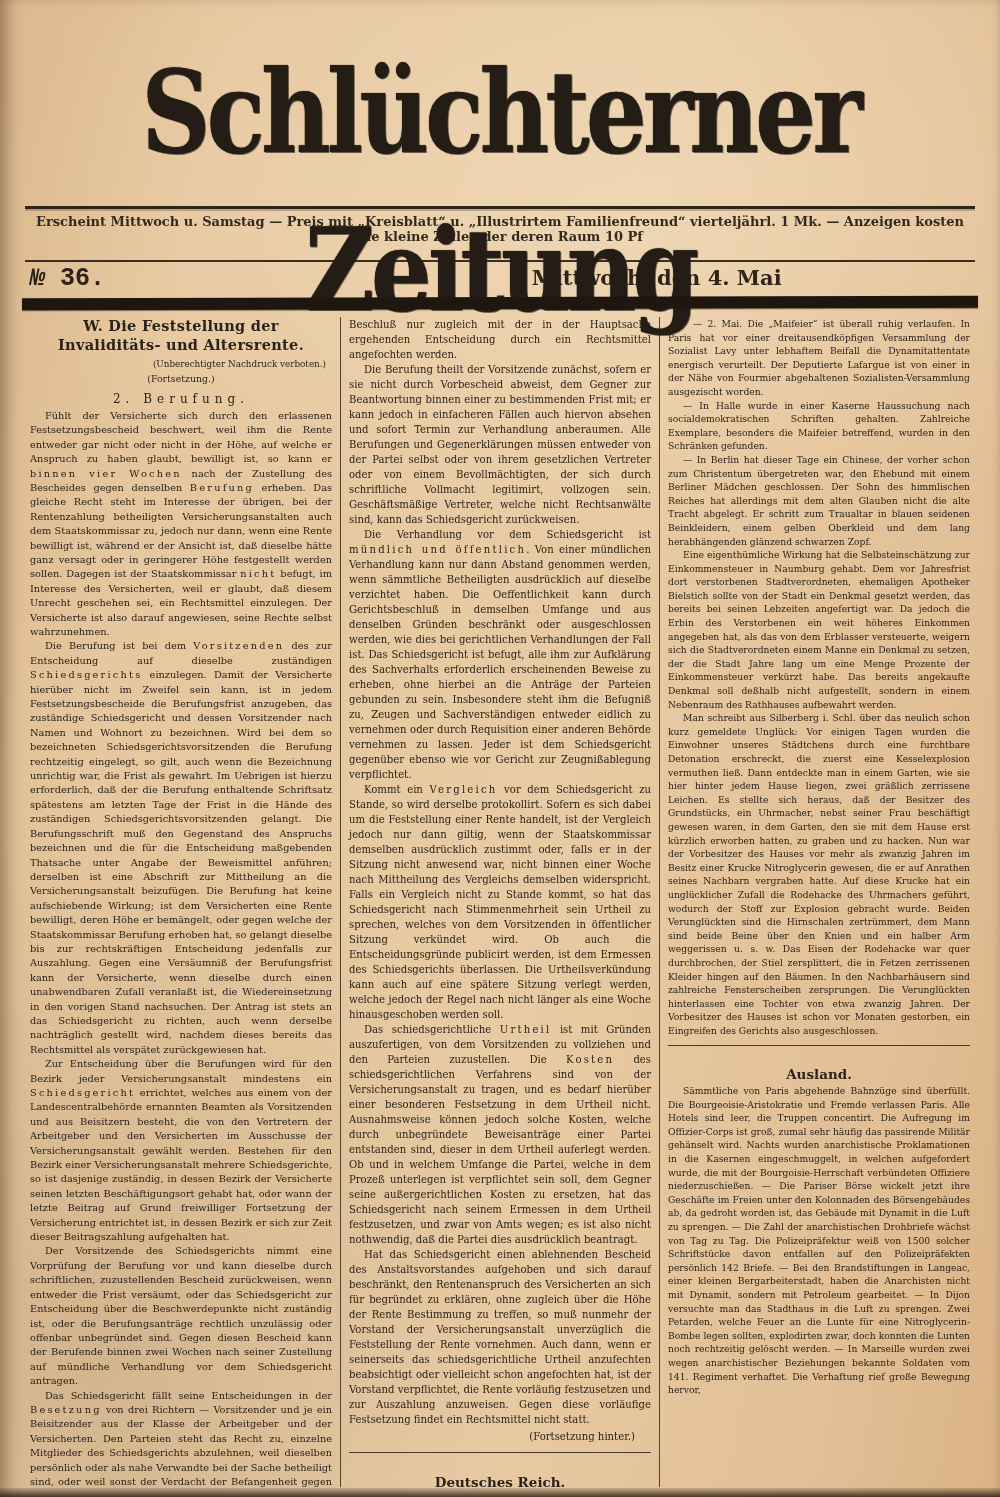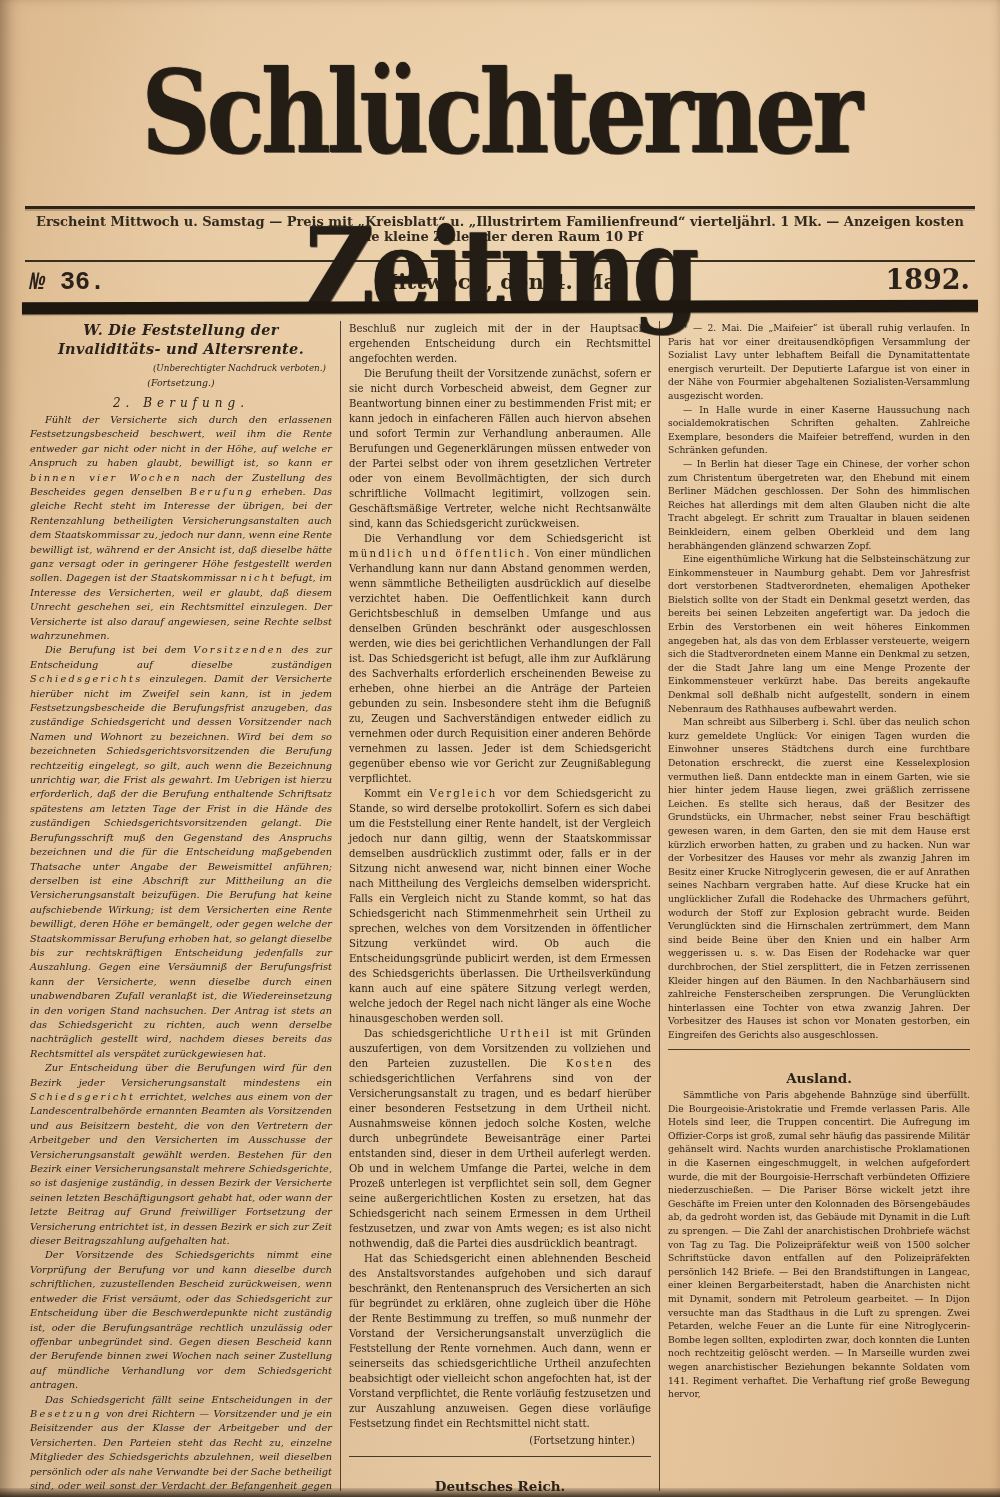--- a/index.html
+++ b/index.html
@@ -31,21 +31,21 @@
   .issue-no{flex:1;text-align:left;font-size:25px;font-weight:bold;font-family:Liberation Mono, monospace;}
   .issue-no .no-sign{font-style:italic;}
   .issue-date{flex:2;text-align:center;font-size:21px;font-weight:bold;color:#2e2519;}
   .issue-year{flex:1;text-align:right;font-size:27px;font-weight:bold;}
   .bar{margin:4px 22px 0 22px;height:12px;background:#1d1710;
        box-shadow:0 1px 1px rgba(29,23,16,0.5);transform:rotate(-0.15deg);}
 
   
   .columns{display:flex;margin:8px 22px 0 22px;height:1170px;overflow:hidden;}
   .col{flex:1;padding:0 8px;overflow:hidden;text-align:justify;color:#2b231a;}
-  .col1{font-size:9.8px;line-height:14.4px;font-style:italic;}
+  .col1{font-size:9.8px;line-height:14.4px;}
   .col2{font-size:10.1px;line-height:15px;border-left:1px solid #51412c;border-right:1px solid #51412c;}
   .col3{font-size:9.2px;line-height:13.6px;}
 
   .blk{margin:0;}
   .h-article{font-weight:bold;text-align:center;font-size:14.5px;line-height:1.3;letter-spacing:0.3px;}
   .note-right{text-align:right;font-size:8.8px;padding-right:6px;margin-top:2px;}
   .note-center{text-align:center;font-size:9.4px;margin-top:1px;}
   .sub-head{text-align:center;font-size:12px;letter-spacing:5px;margin:5px 0 3px 0;}
   .p{text-indent:15px;}
   .p.noind{text-indent:0;}
@@ -60,21 +60,20 @@
 
 <div class="page">
   <header>
     <h1 class="masthead">Schlüchterner Zeitung</h1>
     <div class="rule-masthead"></div>
     <div class="subtitle">Erscheint Mittwoch u. Samstag — Preis mit „Kreisblatt“ u. „Illustrirtem Familienfreund“ vierteljährl. 1 Mk. — Anzeigen kosten die kleine Zeile oder deren Raum 10 Pf</div>
     <div class="rule-thin"></div>
     <div class="issue-row">
       <span class="issue-no"><span class="no-sign">№</span> <span>36.</span></span>
       <span class="issue-date">Mittwoch, den 4. Mai</span>
-      <span class="issue-year">1892.</span>
     </div>
     <div class="bar"></div>
   </header>
 
   <main class="columns">
     <section class="col col1">
         <div class="blk h-article">W. Die Feststellung der Invaliditäts- und Altersrente.</div>
         <div class="blk note-right">(Unberechtigter Nachdruck verboten.)</div>
         <div class="blk note-center">(Fortsetzung.)</div>
         <div class="blk sub-head">2. Berufung.</div>

